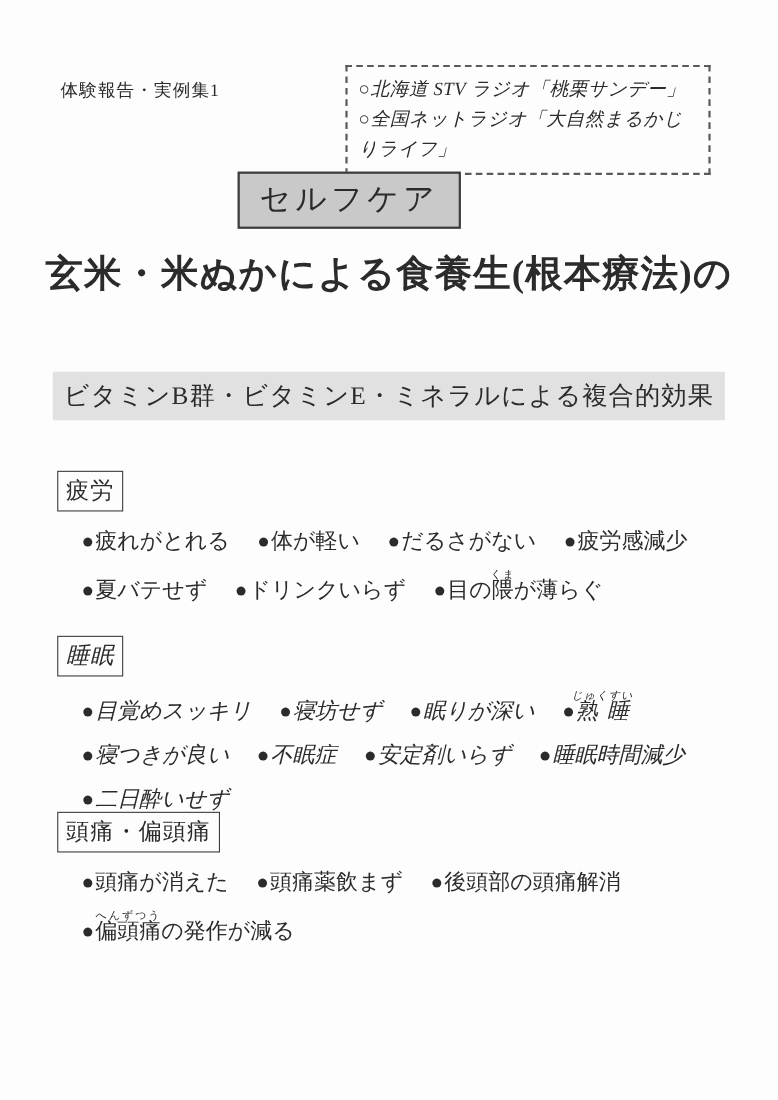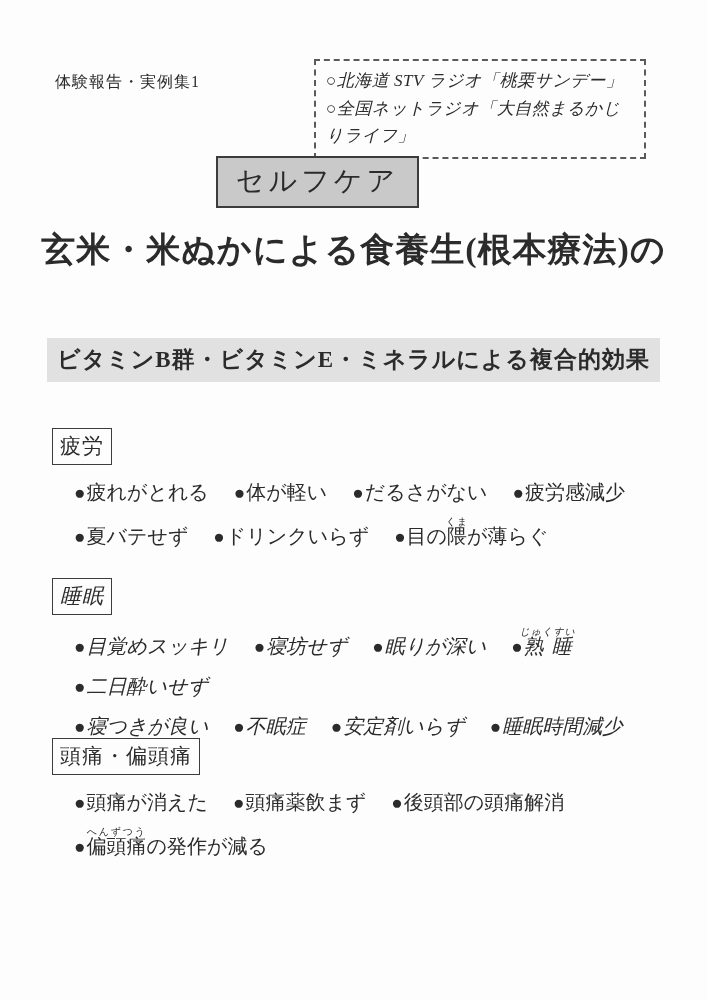--- a/index.html
+++ b/index.html
@@ -39,21 +39,21 @@
   .main-title{
     position:absolute;left:0;top:226px;width:707px;
     text-align:center;font-size:34px;font-weight:bold;
     line-height:48px;letter-spacing:1px;
   }
   
   .subtitle-wrap{position:absolute;left:0;top:338px;width:707px;text-align:center;}
   .subtitle{
     display:inline-block;background:#e1e1e1;
     padding:6px 10px 7px 10px;
-    font-size:23px;font-weight:bold;letter-spacing:1px;
+    font-size:23px;font-weight:normal;letter-spacing:1px;
   }
   
   .section{position:absolute;left:52px;}
   .sec-fatigue{top:428px;}
   .sec-sleep{top:578px;font-style:italic;}
   .sec-headache{top:738px;}
   .sec-label{
     display:inline-block;
     border:1.5px solid #3c3c3c;
     padding:3px 7px 4px 7px;
@@ -114,27 +114,27 @@
   <div class="section sec-sleep">
     <span class="sec-label">睡眠</span>
     <div class="lines">
       <div class="line">
         <span class="item"><span class="dot">●</span><span>目覚めスッキリ</span></span>
         <span class="item"><span class="dot">●</span><span>寝坊せず</span></span>
         <span class="item"><span class="dot">●</span><span>眠りが深い</span></span>
         <span class="item"><span class="dot">●</span><span></span><ruby><span>熟睡</span><rt>じゅくすい</rt></ruby><span></span></span>
       </div>
       <div class="line">
-        <span class="item"><span class="dot">●</span><span>二日酔いせず</span></span>
-      </div>
-      <div class="line">
         <span class="item"><span class="dot">●</span><span>寝つきが良い</span></span>
         <span class="item"><span class="dot">●</span><span>不眠症</span></span>
         <span class="item"><span class="dot">●</span><span>安定剤いらず</span></span>
         <span class="item"><span class="dot">●</span><span>睡眠時間減少</span></span>
+      </div>
+      <div class="line">
+        <span class="item"><span class="dot">●</span><span>二日酔いせず</span></span>
       </div>
     </div>
   </div>
 
   <div class="section sec-headache">
     <span class="sec-label">頭痛・偏頭痛</span>
     <div class="lines">
       <div class="line">
         <span class="item"><span class="dot">●</span><span>頭痛が消えた</span></span>
         <span class="item"><span class="dot">●</span><span>頭痛薬飲まず</span></span>

